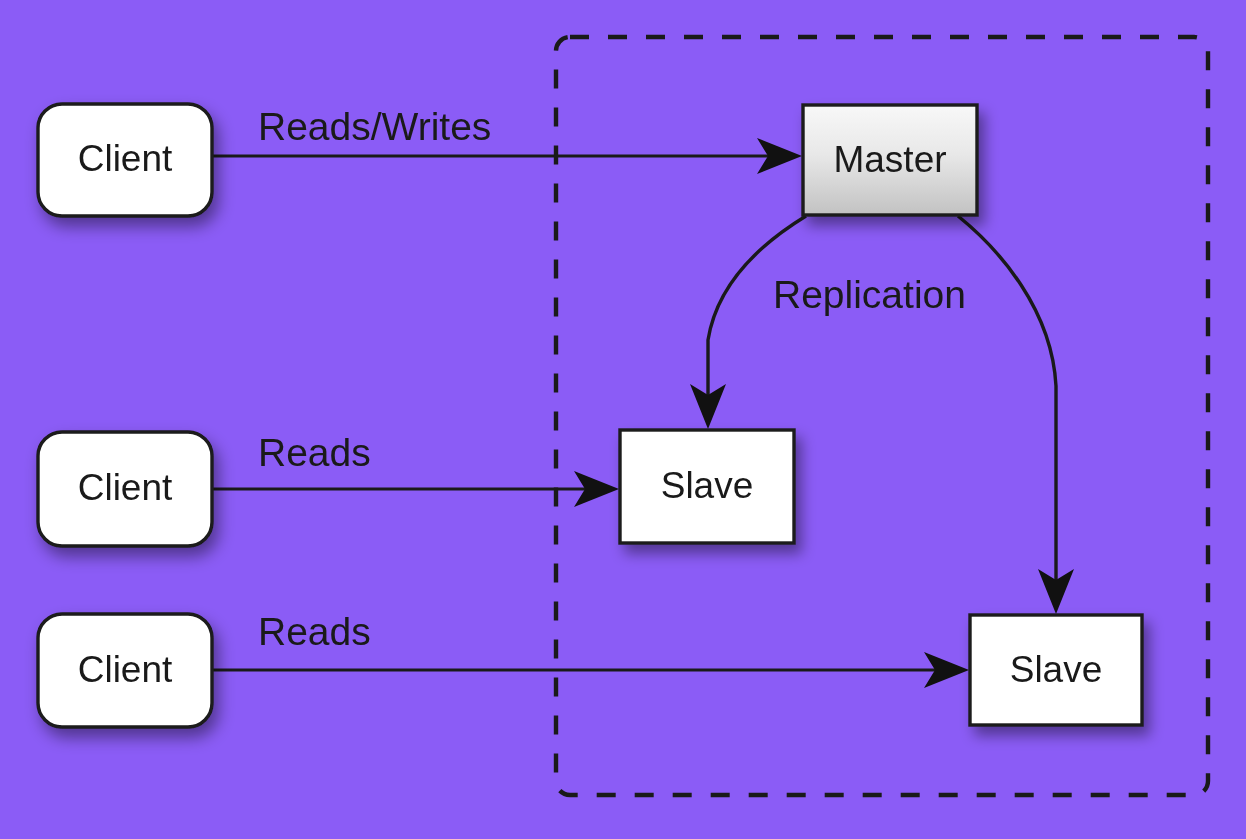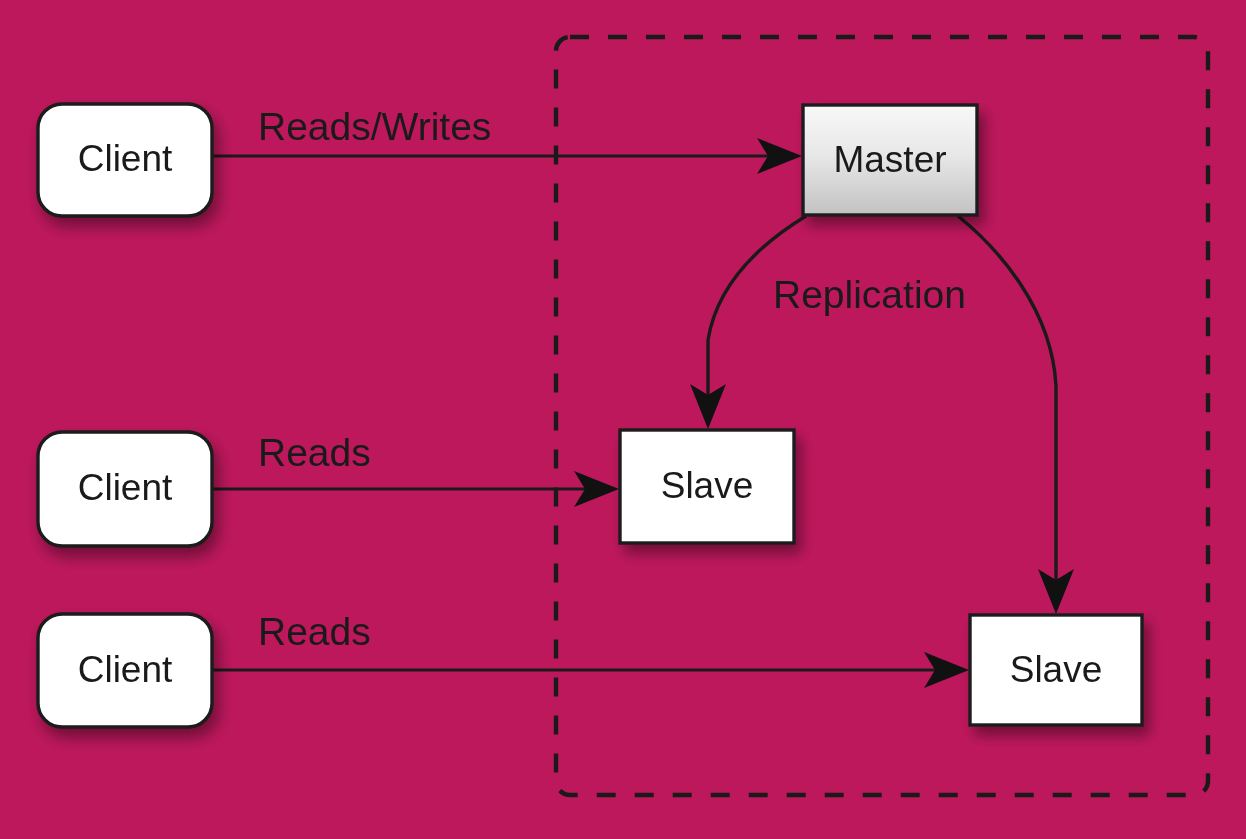--- a/index.html
+++ b/index.html
@@ -7,21 +7,21 @@
     padding: 0;
     background: #ffffff;
   }
   body {
     font-family: "Liberation Sans", sans-serif;
   }
   #canvas {
     position: relative;
     width: 1246px;
     height: 839px;
-    background: #be185d;
+    background: #8b5cf6;
     overflow: hidden;
   }
   #diagram-svg {
     position: absolute;
     left: 0;
     top: 0;
     width: 1246px;
     height: 839px;
   }
   .node-label {

